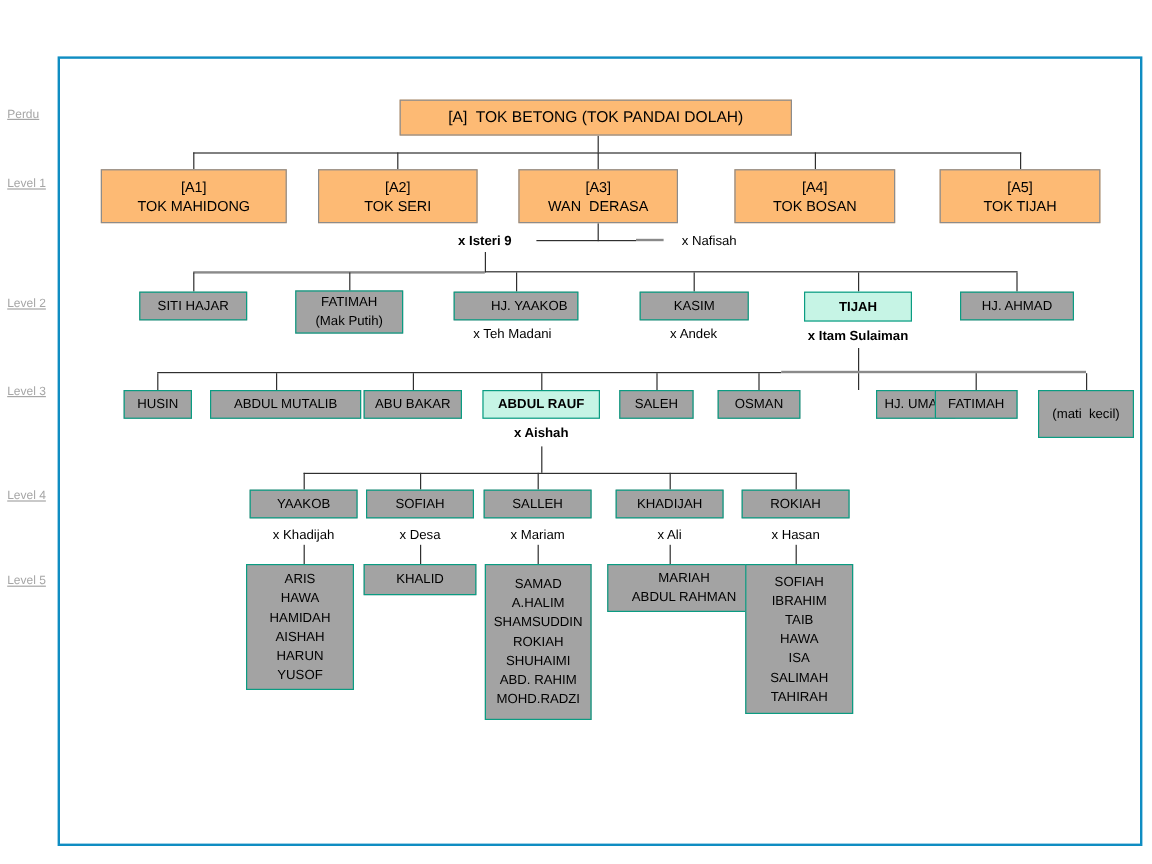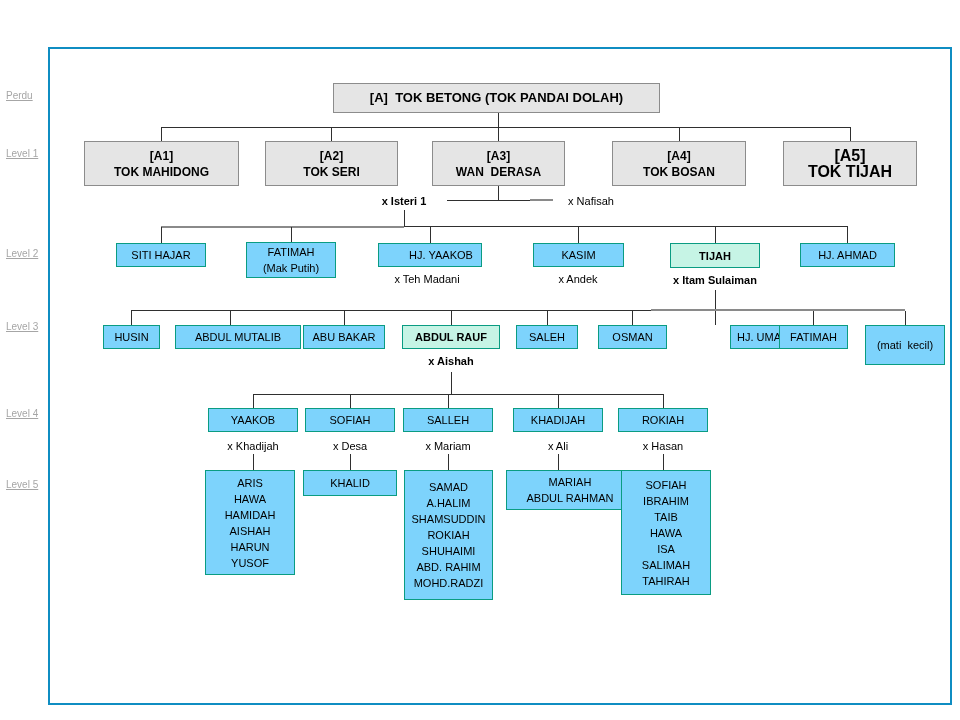--- a/index.html
+++ b/index.html
@@ -2,23 +2,23 @@
 <html><head>
 <meta charset="utf-8">
 <style>
   html,body{margin:0;padding:0;background:#fff;}
   #page{position:relative;width:960px;height:720px;background:#fff;overflow:hidden;
         font-family:"Liberation Sans",sans-serif;}
   #frame{position:absolute;left:48px;top:47px;width:900px;height:654px;
          border:2px solid #0f8dc2;background:#fff;}
   .node{position:absolute;box-sizing:border-box;display:flex;flex-direction:column;
         align-items:center;justify-content:center;text-align:center;
-        background:#7dd3fc;border:1.5px solid #0a9c82;color:#000;
+        background:#a3a3a3;border:1.5px solid #0a9c82;color:#000;
         font-family:"Liberation Sans",sans-serif;font-size:11px;}
-  .node.blue{background:#e5e5e5;border-color:#8c8c8c;font-weight:700;}
+  .node.blue{background:#fdba74;border-color:#8c8c8c;font-weight:400;}
   .node.hl{background:#c6f4e5;font-weight:700;}
   .node .ln{white-space:pre;line-height:16px;}
   .slabel{position:absolute;width:140px;text-align:center;font-size:11px;color:#000;}
   .slabel.b{font-weight:700;}
   .line{position:absolute;background:#2f2f2f;}
   .line.thick{background:#8a8a8a;}
   .side{position:absolute;left:6px;font-size:10px;color:#a6a6a6;
         text-decoration:underline;cursor:pointer;}
 </style>
 </head>
@@ -82,21 +82,21 @@
         <div class="ln">TOK SERI</div>
       </div>
       <div class="node blue" style="left: 432px; top: 141px; width: 133px; height: 45px; font-size: 12px;">
         <div class="ln">[A3]</div>
         <div class="ln">WAN  DERASA</div>
       </div>
       <div class="node blue" style="left: 612px; top: 141px; width: 134px; height: 45px; font-size: 12px;">
         <div class="ln">[A4]</div>
         <div class="ln">TOK BOSAN</div>
       </div>
-      <div class="node blue" style="left: 783px; top: 141px; width: 134px; height: 45px; font-size: 16px;">
+      <div class="node blue" style="left: 783px; top: 141px; width: 134px; height: 45px; font-size: 12px;">
         <div class="ln">[A5]</div>
         <div class="ln">TOK TIJAH</div>
       </div>
       <div class="node" style="left: 116px; top: 243px; width: 90px; height: 24px;">
         <div class="ln">SITI HAJAR</div>
       </div>
       <div class="node" style="left: 246px; top: 242px; width: 90px; height: 36px;">
         <div class="ln">FATIMAH</div>
         <div class="ln">(Mak Putih)</div>
       </div>
@@ -180,21 +180,21 @@
       </div>
       <div class="node" style="left: 621px; top: 470px; width: 90px; height: 125px;">
         <div class="ln">SOFIAH</div>
         <div class="ln">IBRAHIM</div>
         <div class="ln">TAIB</div>
         <div class="ln">HAWA</div>
         <div class="ln">ISA</div>
         <div class="ln">SALIMAH</div>
         <div class="ln">TAHIRAH</div>
       </div>
-      <div class="slabel b" style="left: 334px; top: 195px;">x Isteri 1</div>
+      <div class="slabel b" style="left: 334px; top: 195px;">x Isteri 9</div>
       <div class="slabel" style="left: 521px; top: 195px;">x Nafisah</div>
       <div class="slabel" style="left: 357px; top: 273px;">x Teh Madani</div>
       <div class="slabel" style="left: 508px; top: 273px;">x Andek</div>
       <div class="slabel b" style="left: 645px; top: 274px;">x Itam Sulaiman</div>
       <div class="slabel b" style="left: 381px; top: 355px;">x Aishah</div>
       <div class="slabel" style="left: 183px; top: 440px;">x Khadijah</div>
       <div class="slabel" style="left: 280px; top: 440px;">x Desa</div>
       <div class="slabel" style="left: 378px; top: 440px;">x Mariam</div>
       <div class="slabel" style="left: 488px; top: 440px;">x Ali</div>
       <div class="slabel" style="left: 593px; top: 440px;">x Hasan</div>

